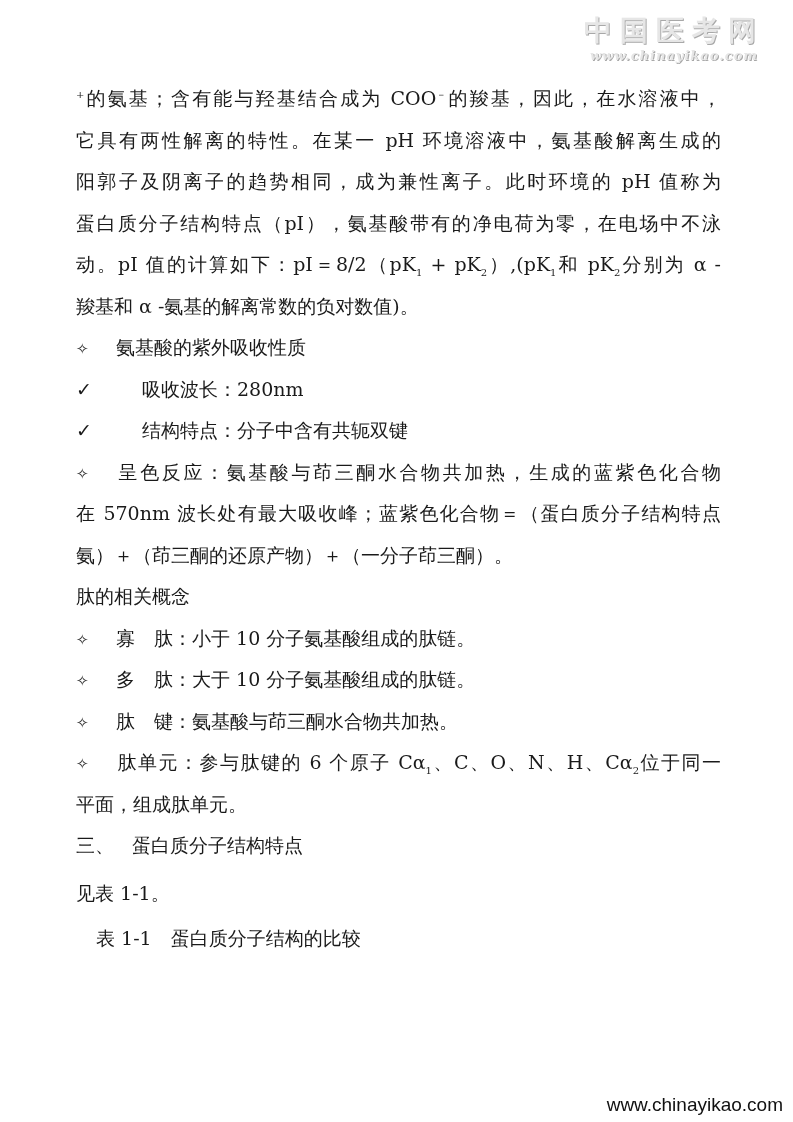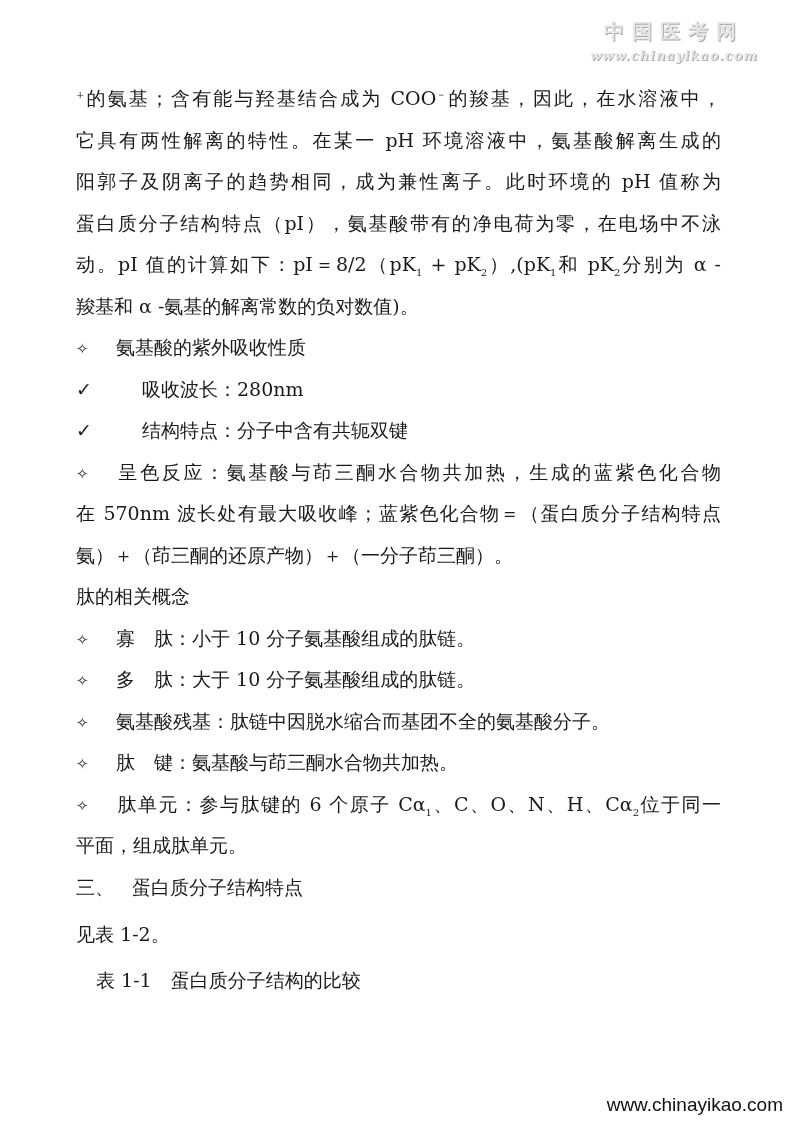--- a/index.html
+++ b/index.html
@@ -4,21 +4,21 @@
   <style>
     html, body { margin: 0; padding: 0; }
     body {
       width: 793px; height: 1122px; background: #ffffff; position: relative; overflow: hidden;
       font-family: "DejaVu Serif", "Liberation Serif", serif; color: #1a1a1a;
     }
     .logo {
       position: absolute; right: 14px; top: 14px; width: 210px; text-align: center;
     }
     .logo-cn {
-      font-family: "DejaVu Sans", sans-serif; font-size: 20px; letter-spacing: 8px;
+      font-family: "DejaVu Sans", sans-serif; font-size: 28px; letter-spacing: 8px;
       color: #e6e6e6; font-weight: bold; line-height: 34px;
       text-shadow: 1px 1px 0 #a8a8a8, -1px -1px 0 #ffffff;
     }
     .logo-url {
       font-family: "DejaVu Serif", serif; font-style: italic; font-weight: bold; font-size: 13px;
       color: #e6e6e6; letter-spacing: 1px; line-height: 16px;
       text-shadow: 1px 1px 0 #a8a8a8;
     }
     .page { position: absolute; left: 76px; top: 78px; width: 645px; font-size: 19px; }
     .line { height: 41.5px; line-height: 41.5px; white-space: nowrap; }
@@ -74,34 +74,31 @@
 
   <div>
     <div class="line">肽的相关概念</div>
     <div class="line">
       <span class="bullet">✧</span><span>寡　肽：小于 10 分子氨基酸组成的肽链。</span>
     </div>
     <div class="line">
       <span class="bullet">✧</span><span>多　肽：大于 10 分子氨基酸组成的肽链。</span>
     </div>
     <div class="line">
-      <span class="bullet">✧</span><span>氨基酸残基：肽链中因脱水缩合而基团不全的氨基酸分子。</span>
-    </div>
-    <div class="line">
       <span class="bullet">✧</span><span>肽　键：氨基酸与茚三酮水合物共加热。</span>
     </div>
     <div class="line just">
       <span class="bullet">✧</span><span>肽单元：参与肽键的 6 个原子 Cα</span><sub>1</sub><span>、C、O、N、H、Cα</span><sub>2</sub><span>位于同一</span>
     </div>
     <div class="line">平面，组成肽单元。</div>
   </div>
 
   <div>
     <div class="line">
       <span class="heading-num">三、</span><span>蛋白质分子结构特点</span>
     </div>
-    <div class="line" style="margin-top:6px">见表 1-2。</div>
+    <div class="line" style="margin-top:6px">见表 1-1。</div>
     <div class="line caption" style="margin-top:4px">表 1-1　蛋白质分子结构的比较</div>
   </div>
 
 </div>
 
 <div class="footer-url">www.chinayikao.com</div>
 
 </body></html>

